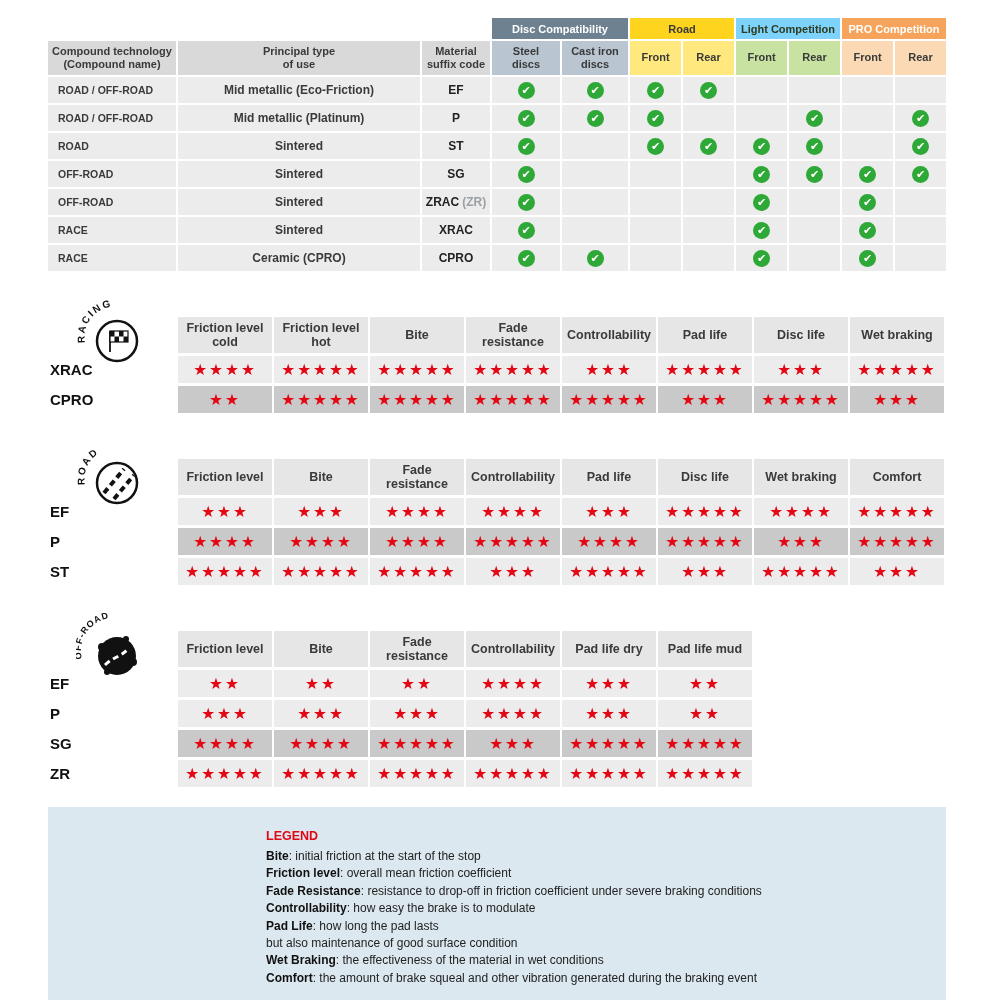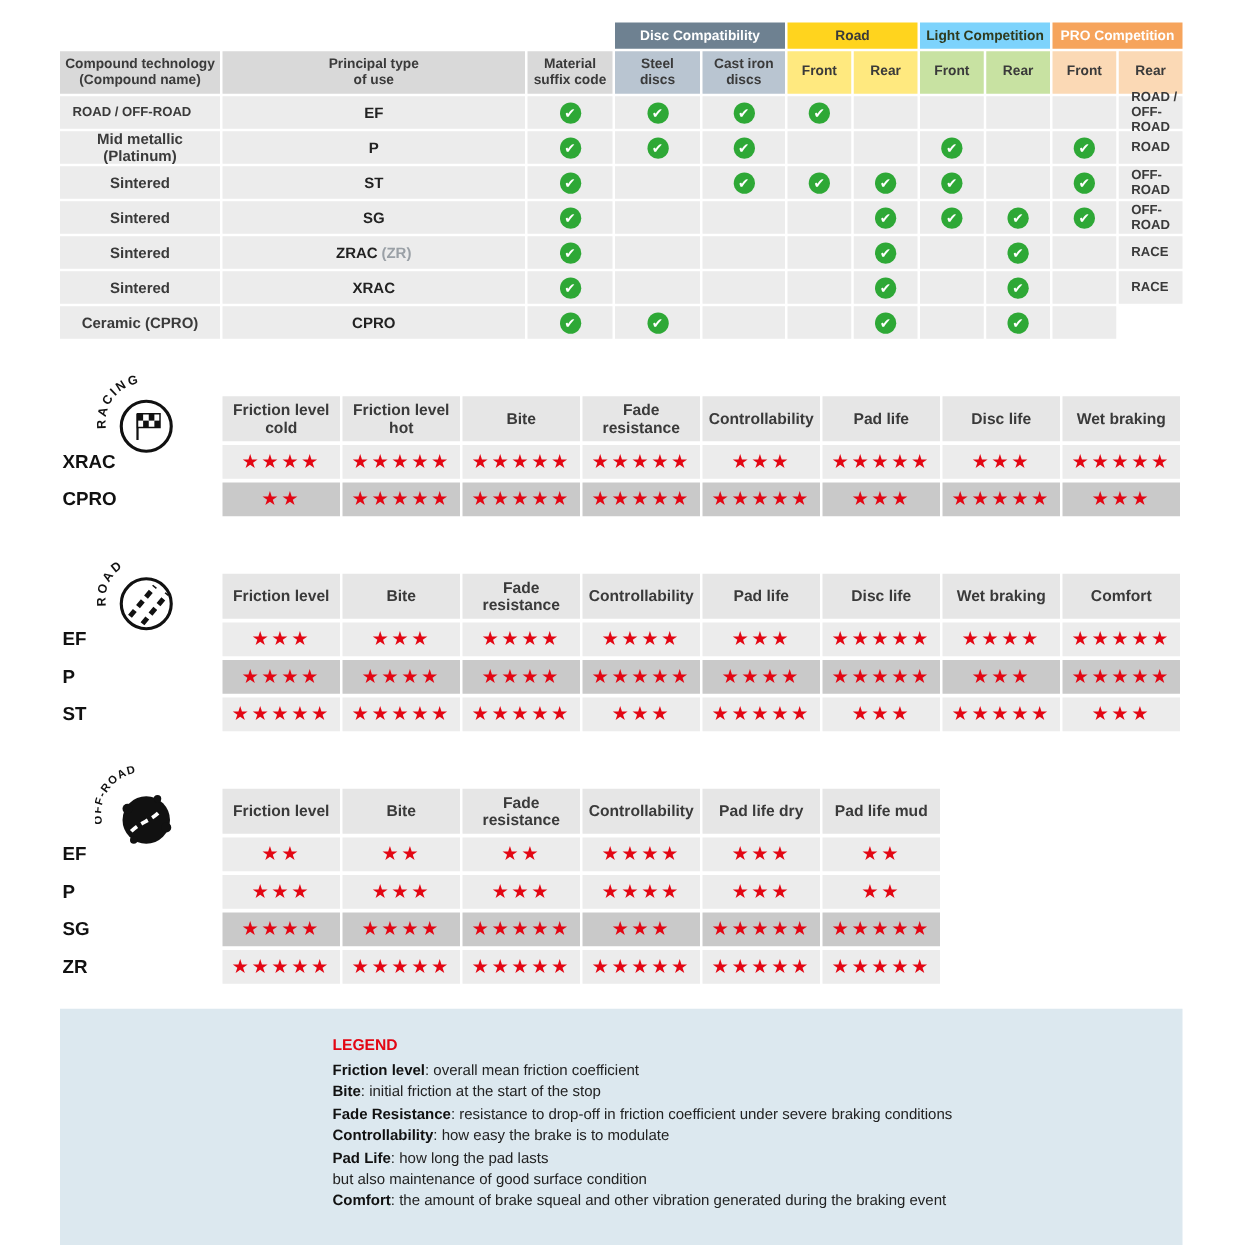--- a/index.html
+++ b/index.html
@@ -85,20 +85,21 @@
 discs</div>
       <div class="sub-head" style="background: rgb(185, 197, 209);">Cast iron
 discs</div>
       <div class="sub-head" style="background: rgb(255, 233, 127);">Front</div>
       <div class="sub-head" style="background: rgb(255, 233, 127);">Rear</div>
       <div class="sub-head" style="background: rgb(200, 226, 162);">Front</div>
       <div class="sub-head" style="background: rgb(200, 226, 162);">Rear</div>
       <div class="sub-head" style="background: rgb(251, 217, 181);">Front</div>
       <div class="sub-head" style="background: rgb(251, 217, 181);">Rear</div>
       <div class="data-cell use-cell">ROAD / OFF-ROAD</div>
+      <div class="data-cell compound-cell">Mid metallic (Eco-Friction)</div>
       <div class="data-cell code-cell">EF</div>
       <div class="data-cell check-cell">
         <span class="check">✔</span>
       </div>
       <div class="data-cell check-cell">
         <span class="check">✔</span>
       </div>
       <div class="data-cell check-cell">
         <span class="check">✔</span>
       </div>
@@ -511,23 +512,24 @@
         </div>
         <div class="star-cell">
           <span class="stars">★★★★★</span>
         </div>
       </div>
   </section>
 
   <div class="legend">
     <div class="legend-title">LEGEND</div>
     <div id="legend-entries">
+        <p class="legend-line"><b>Bite</b>: initial friction at the start of the stop</p>
         <p class="legend-line"><b>Friction level</b>: overall mean friction coefficient</p>
-        <p class="legend-line"><b>Bite</b>: initial friction at the start of the stop</p>
         <p class="legend-line"><b>Fade Resistance</b>: resistance to drop-off in friction coefficient under severe braking conditions</p>
         <p class="legend-line"><b>Controllability</b>: how easy the brake is to modulate</p>
         <p class="legend-line"><b>Pad Life</b>: how long the pad lasts</p>
         <p class="legend-line">but also maintenance of good surface condition</p>
+        <p class="legend-line"><b>Wet Braking</b>: the effectiveness of the material in wet conditions</p>
         <p class="legend-line"><b>Comfort</b>: the amount of brake squeal and other vibration generated during the braking event</p>
       </div>
   </div>
 
 </div>
 
 </body></html>

